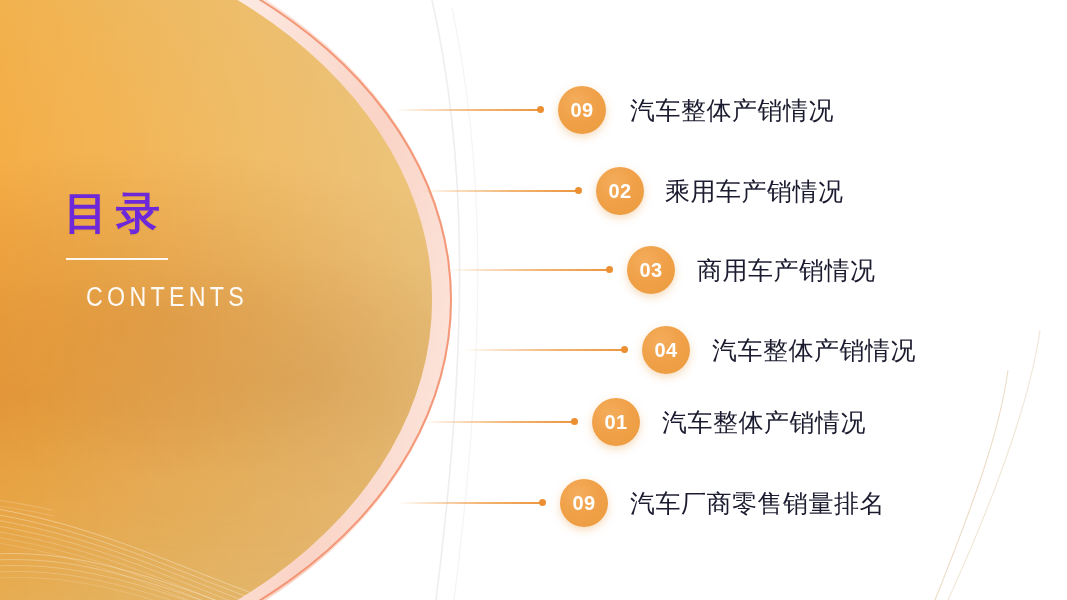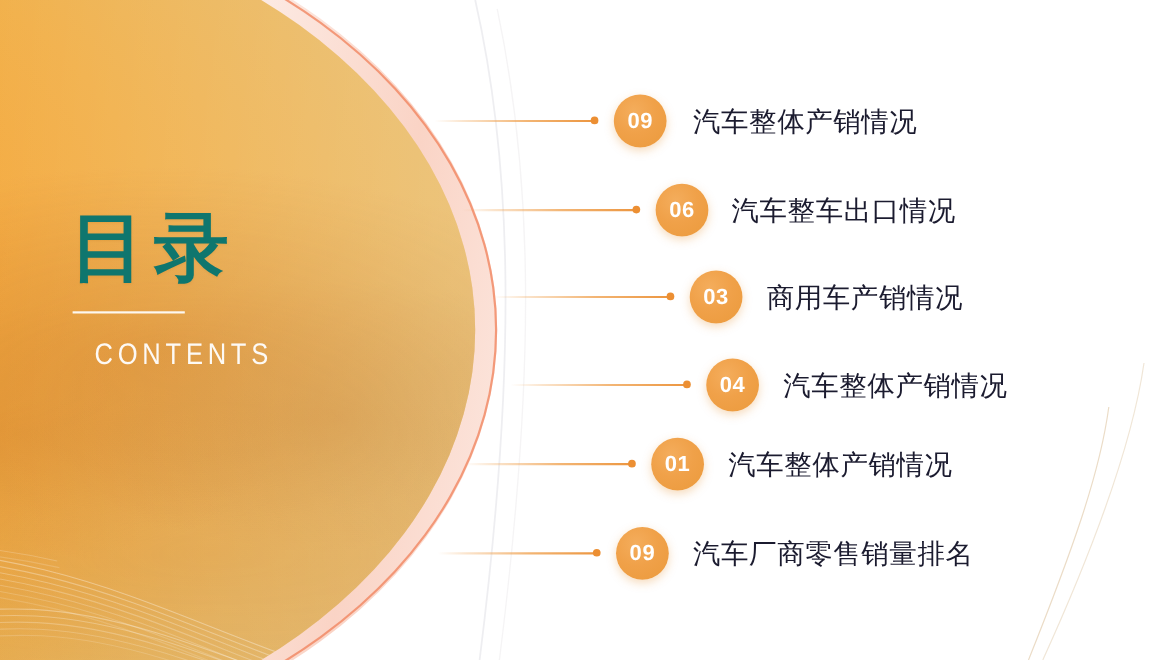--- a/index.html
+++ b/index.html
@@ -79,23 +79,23 @@
   
   .waves { position:absolute; left:0; bottom:0; width:1092px; height:260px; }
 
   
   .title-block {
     position:absolute; left:64px; top:190px;
     width:300px;
     z-index:6;
   }
   .cat-title {
-    font-size:68px;
+    font-size:44px;
     font-weight:bold;
-    color:#0f766e;
+    color:#6d28d9;
     letter-spacing:8px;
     line-height:1.05;
     font-family:Liberation Sans, sans-serif;
     text-shadow:0 1px 2px rgba(180,110,30,.18);
   }
   .title-rule {
     width:102px; height:2px;
     background:#ffffff;
     opacity:.92;
     margin:22px 0 0 2px;
@@ -222,23 +222,23 @@
       <div class="num-circle" style="left:558px;">
         <span>09</span>
       </div>
       <div class="row-label" style="left:630px;">汽车整体产销情况</div>
     </div>
 
     <div class="row" style="left:0; top:165px; width:900px;">
       <div class="connector" style="left:420px; width:158px;"></div>
       <div class="conn-dot" style="left:575px;"></div>
       <div class="num-circle" style="left:596px;">
-        <span>06</span>
-      </div>
-      <div class="row-label" style="left:665px;">汽车整车出口情况</div>
+        <span>02</span>
+      </div>
+      <div class="row-label" style="left:665px;">乘用车产销情况</div>
     </div>
 
     <div class="row" style="left:0; top:244px; width:900px;margin-left:16px;">
       <div class="connector" style="left:432px; width:161px;"></div>
       <div class="conn-dot" style="left:590px;"></div>
       <div class="num-circle" style="left:611px;">
         <span>03</span>
       </div>
       <div class="row-label" style="left:681px;text-align:center;">商用车产销情况</div>
     </div>

